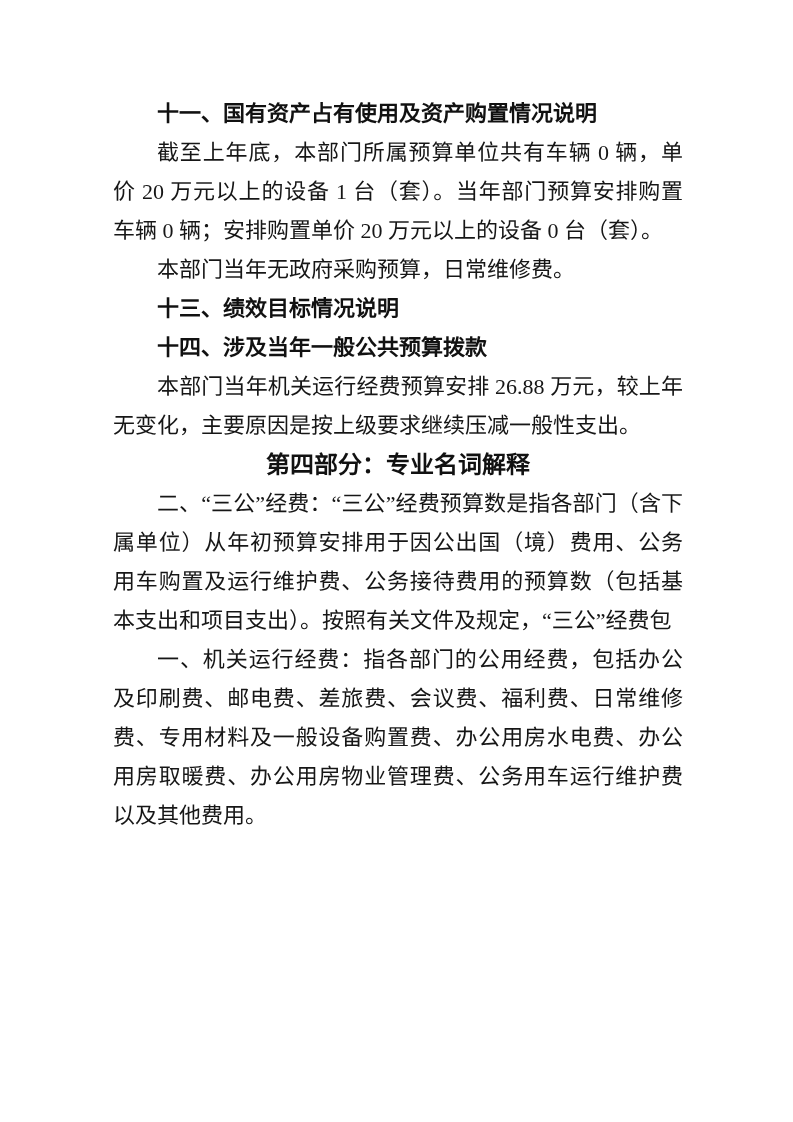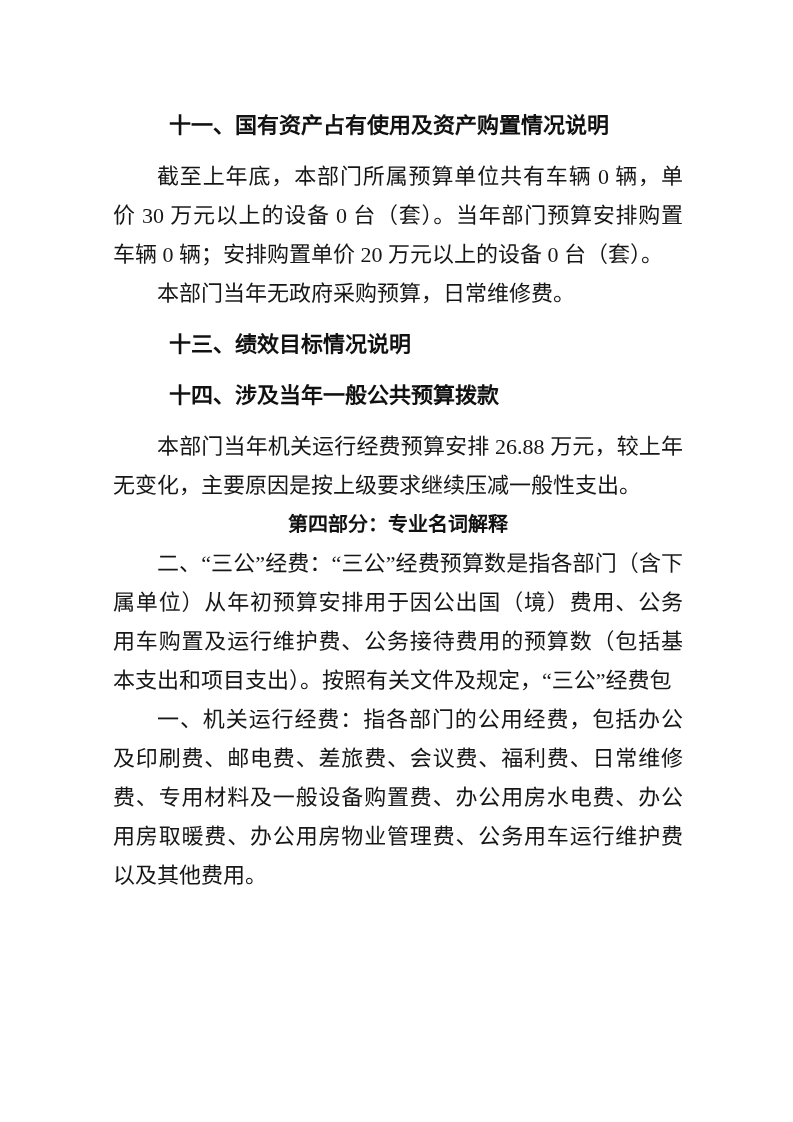--- a/index.html
+++ b/index.html
@@ -23,49 +23,49 @@
   }
   .para {
     margin: 0;
     text-indent: 2em;
     text-align: justify;
     text-justify: inter-ideograph;
     font-family: "Liberation Serif", "DejaVu Serif", serif;
     color: #161616;
   }
   .sec-heading {
-    margin: 12px;
+    margin: 0;
     text-indent: 2em;
     text-align: left;
     font-family: "Liberation Sans", "DejaVu Sans", sans-serif;
     font-weight: 700;
     font-size: 22px;
     line-height: 39px;
     color: #111111;
   }
   .sec-heading-center {
     margin: 0;
     text-indent: 0;
     text-align: center;
     font-family: "Liberation Sans", "DejaVu Sans", sans-serif;
     font-weight: 700;
-    font-size: 20px;
+    font-size: 24px;
     line-height: 39px;
     color: #111111;
   }
 </style>
 </head>
 <body>
 
 <div class="page">
   <div class="doc">
 
     <h3 class="sec-heading">十一、国有资产占有使用及资产购置情况说明</h3>
 
-    <p class="para">截至上年底，本部门所属预算单位共有车辆 0 辆，单价 30 万元以上的设备 0 台（套）。当年部门预算安排购置车辆 0 辆；安排购置单价 20 万元以上的设备 0 台（套）。</p>
+    <p class="para">截至上年底，本部门所属预算单位共有车辆 0 辆，单价 20 万元以上的设备 1 台（套）。当年部门预算安排购置车辆 0 辆；安排购置单价 20 万元以上的设备 0 台（套）。</p>
 
 
     <p class="para">本部门当年无政府采购预算，日常维修费。</p>
 
     <h3 class="sec-heading">十三、绩效目标情况说明</h3>
 
 
     <h3 class="sec-heading">十四、涉及当年一般公共预算拨款</h3>
 
     <p class="para">本部门当年机关运行经费预算安排 26.88 万元，较上年无变化，主要原因是按上级要求继续压减一般性支出。</p>

